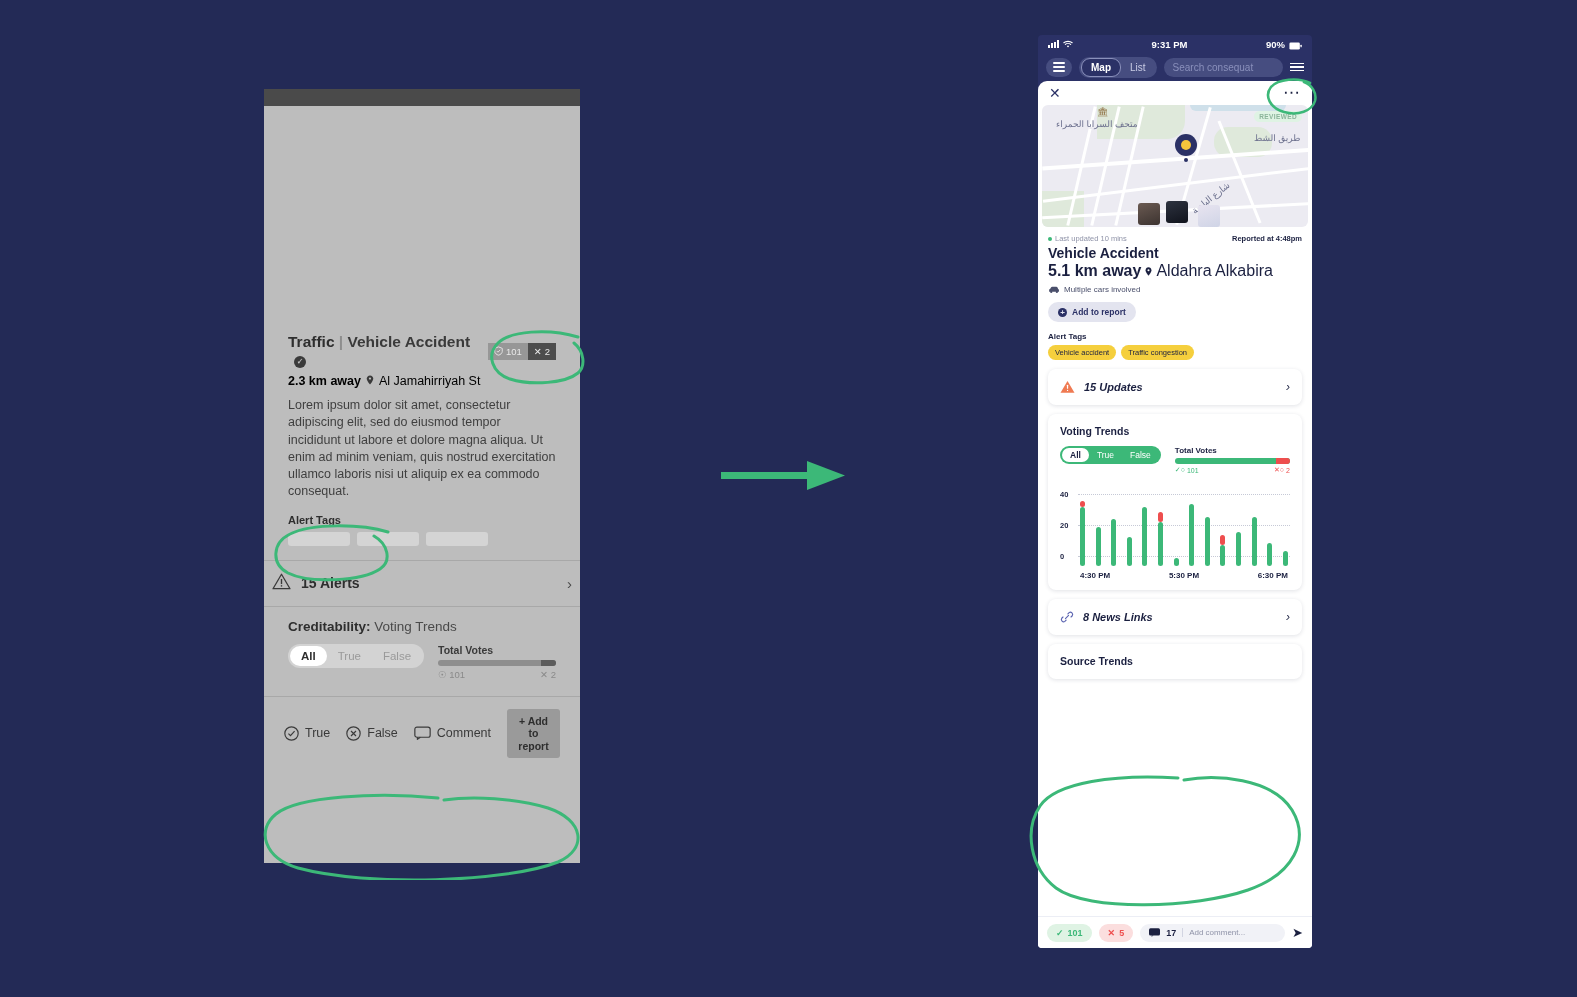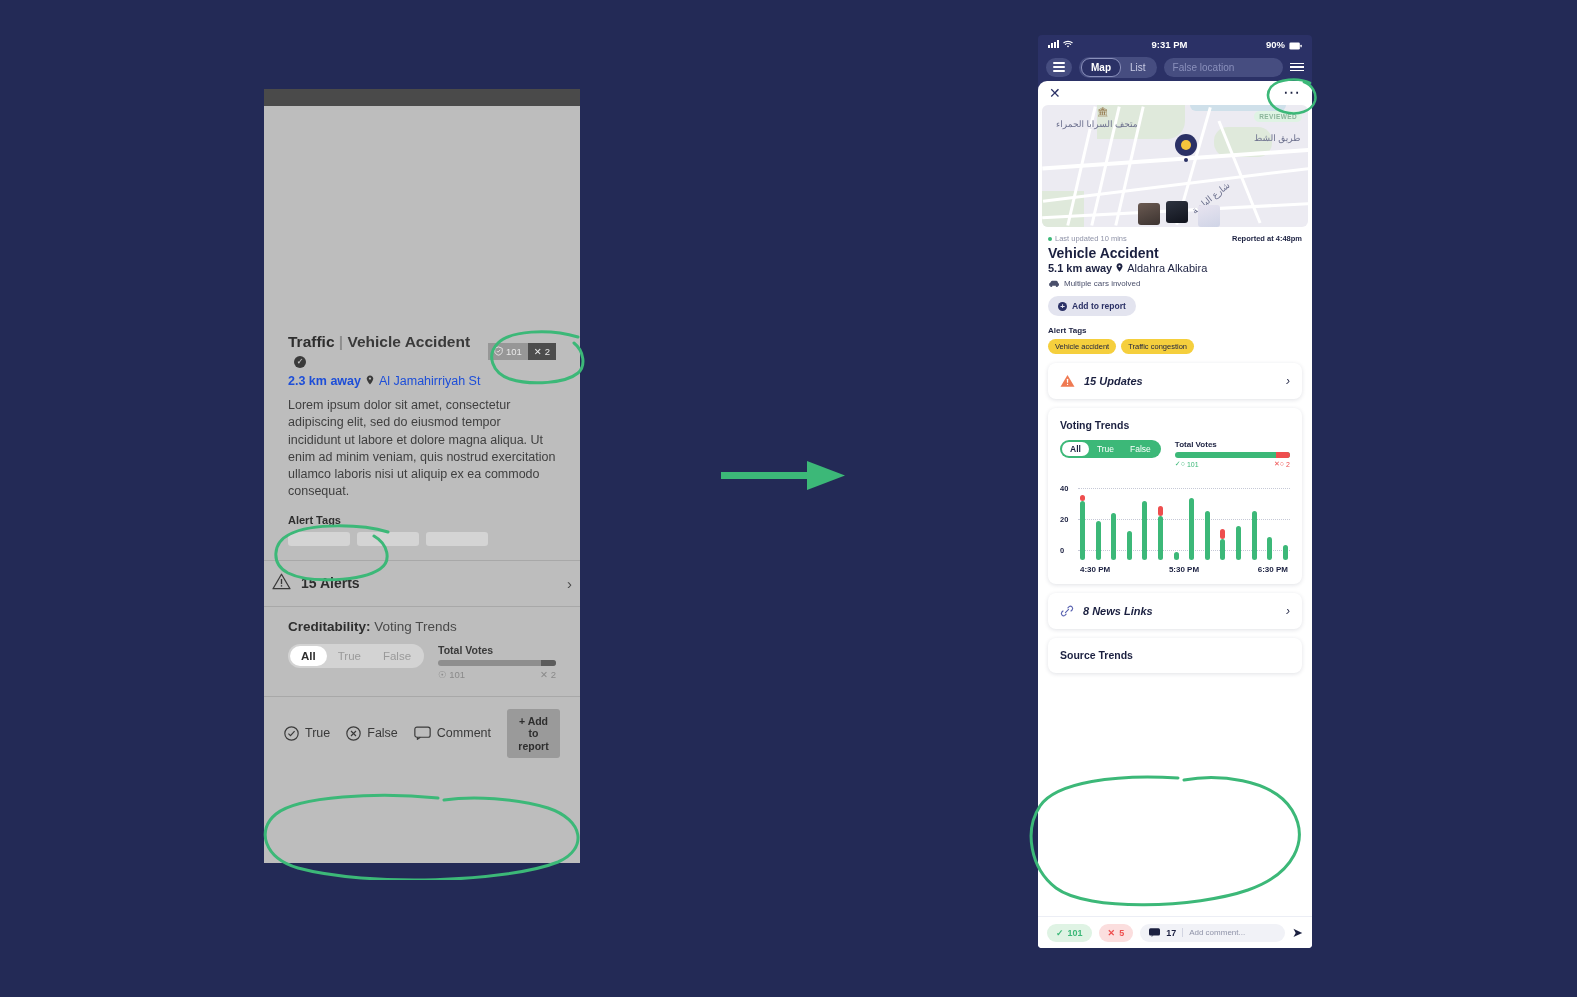--- a/index.html
+++ b/index.html
@@ -61,21 +61,21 @@
     display:inline-block; width:12px;height:12px;border-radius:50%;
     background:#3a3a3a; color:#bdbdbd; font-size:8px; line-height:12px; text-align:center;
     margin-left:6px; vertical-align:1px;
   }
   .lf-badges { display:flex; }
   .lf-badge {
     background:#979797; color:#e9e9e9; font-size:9.5px;
     padding:3px 6px; display:flex; align-items:center; gap:3px;
   }
   .lf-badge.dark { background:#4d4d4d; }
-  .lf-meta { font-size:12.5px; color:#1d4ed8; margin-top:5px; display:flex; align-items:center; gap:5px;}
+  .lf-meta { font-size:12.5px; color:#000000; margin-top:5px; display:flex; align-items:center; gap:5px;}
   .lf-meta b { font-weight:bold; }
   .lf-desc { font-size:12.5px; color:#3f3f3f; line-height:1.38; margin-top:9px; }
   .lf-tags-label { font-size:11px; font-weight:bold; color:#2e2e2e; margin-top:13px; }
   .lf-tags { display:flex; gap:7px; margin-top:6px; }
   .lf-tags span { height:14px; width:62px; background:#d4d4d4; border-radius:3px; display:block;}
   #left-alerts {
     display:flex; align-items:center; justify-content:space-between;
     padding: 12px 8px; 
   }
   .lf-alerts-left { display:flex; align-items:center; gap:10px; }
@@ -187,21 +187,21 @@
     position:absolute; right:6px; top:6px; background:#dff3e4; color:#8ab49a;
     font-size:6.5px; font-weight:bold; padding:2px 5px; border-radius:8px; letter-spacing:.4px;
   }
 
   #content { padding: 7px 10px 0 10px; }
   .row-top { display:flex; justify-content:space-between; align-items:center; }
   .last-upd { font-size:7.5px; color:#8f93a8; display:flex; align-items:center; gap:3px;}
   .last-upd .g { width:4px;height:4px;border-radius:50%;background:#3cb878;display:inline-block;}
   .rep-at { font-size:7.5px; color:#1b2040; font-weight:bold;}
   .rep-title { font-size:14px; font-weight:bold; color:#1b2040; margin-top:2px;}
-  .rep-sub { font-size:11px; color:#1b2040; margin-top:1px; display:flex; align-items:center; gap:4px;}
+  .rep-sub { font-size:16px; color:#1b2040; margin-top:1px; display:flex; align-items:center; gap:4px;}
   .rep-sub b { font-weight:bold;}
   .rep-cars { font-size:8px; color:#4a4f6b; margin-top:5px; display:flex; align-items:center; gap:4px;}
   .rep-desc { font-size:10px; color:#1b2040; line-height:1.42; margin-top:6px;}
   .rep-desc i { font-style:italic;}
   .add-report {
     display:inline-flex; align-items:center; gap:5px; background:#e3e4ef; color:#2b3166;
     font-size:8.5px; font-weight:bold; padding:5px 10px; border-radius:11px; margin-top:8px;
   }
   .add-report .plus {
     width:9px;height:9px;border-radius:50%;background:#2b3166; color:#e3e4ef;
@@ -443,21 +443,21 @@
   <div id="navbar">
     <div class="hamburger">
         <i></i>
         <i></i>
         <i></i>
       </div>
     <div class="seg-maplist">
       <span class="opt on">Map</span>
       <span class="opt">List</span>
     </div>
-    <div class="search-pill">False location</div>
+    <div class="search-pill">Search consequat</div>
     <div class="filter-icon">
         <i style="width:14px"></i>
         <i style="width:14px"></i>
         <i style="width:14px"></i>
       </div>
   </div>
 
   <div id="sheet">
 
     <div id="sheet-head">

